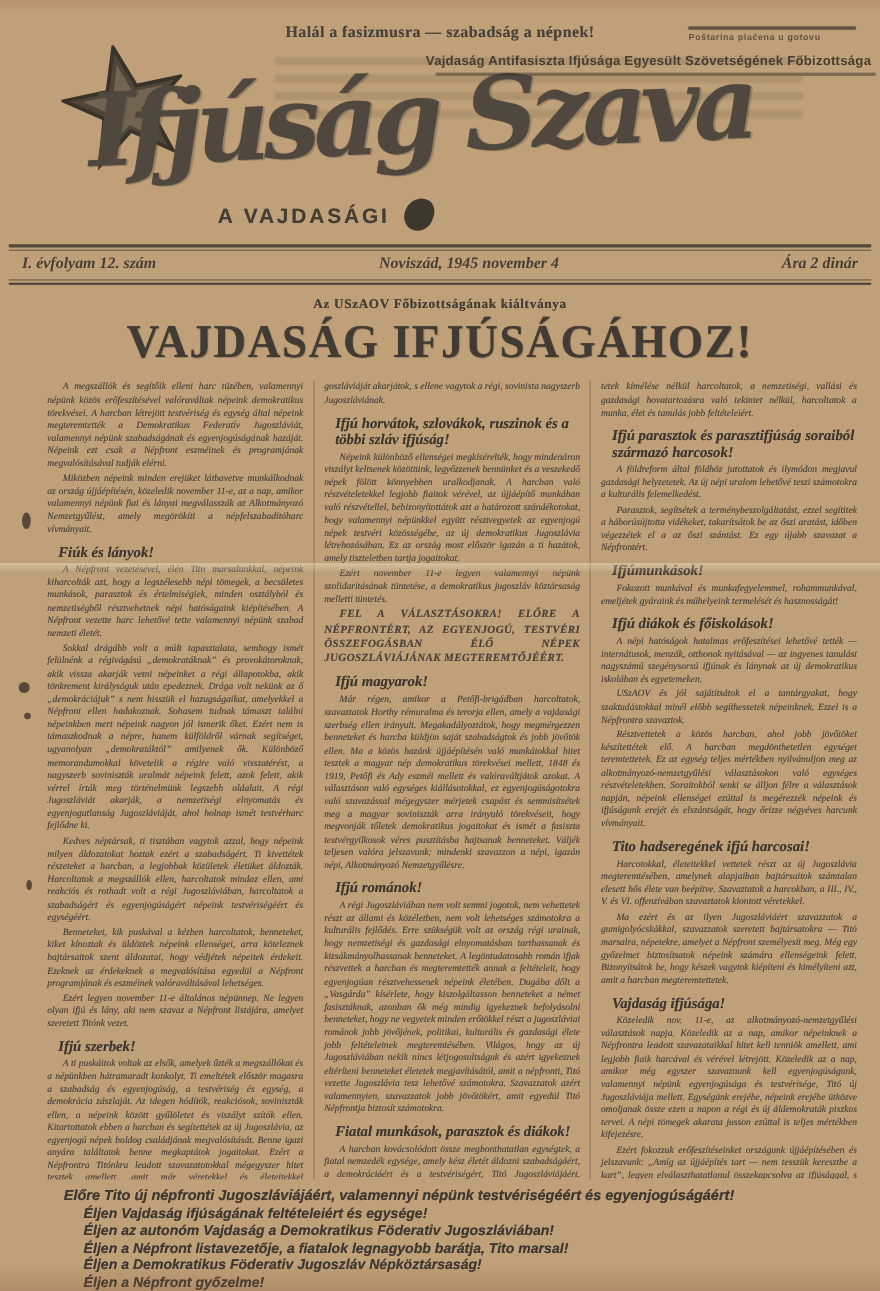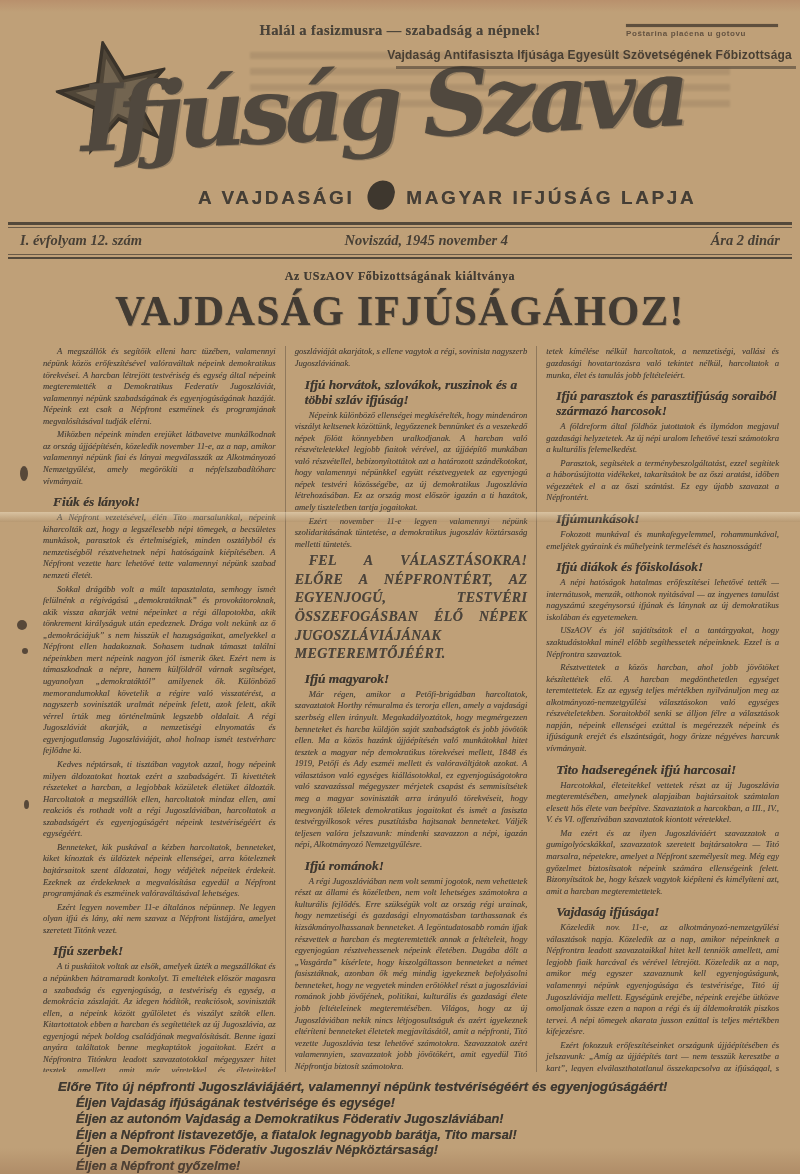--- a/index.html
+++ b/index.html
@@ -58,21 +58,21 @@
   .headline{margin-top:2px;font-weight:bold;font-size:41px;letter-spacing:1.5px;color:#423b33;
     transform:scaleY(1.04);text-shadow:0 0 .7px rgba(66,59,51,.75), 1px 1px 0 rgba(66,59,51,.22);}
 
   
   .columns{display:flex;margin:12px 12px 0 34px;height:726px;overflow:hidden;}
   .col{flex:1 1 0;overflow:hidden;padding:0 9px;}
   .col + .col{border-left:1px solid rgba(92,78,62,.48);}
   .para{margin:0 0 2px 0;font-style:italic;font-size:8.7px;line-height:1.33;text-align:justify;
     text-indent:14px;color:#4b433a;text-shadow:0 0 .45px rgba(75,67,58,.55);}
   .para.cont{text-indent:0;}
-  .para.caps{font-weight:bold;font-size:14px;letter-spacing:.35px;}
+  .para.caps{font-weight:bold;font-size:10px;letter-spacing:.35px;}
   .sec-h{margin:7px 0 3px 10px;font-style:italic;font-weight:bold;font-size:13.4px;line-height:1.12;
     color:#3e372f;text-shadow:0 0 .5px rgba(62,55,47,.7);}
 
   
   .slogans{position:relative;margin:8px 10px 0 38px;height:108px;}
   .slogan-line{font-family:"Liberation Sans",sans-serif;font-weight:bold;font-style:italic;
     font-size:12.8px;line-height:1.1;margin:0 0 1.5px 38px;color:#3e3830;white-space:nowrap;
     text-shadow:0 0 .5px rgba(62,56,48,.7);}
   .slogan-line:first-child{margin-left:20px;font-size:13.2px;}
   .signature{position:absolute;right:8px;top:48px;font-family:"Liberation Sans",sans-serif;
@@ -97,21 +97,20 @@
   <div class="masthead">
     <div class="ghost"></div>
     <svg class="star" width="112" height="112" viewBox="0 0 100 100">
       <polygon points="50,2 62,36 98,36 69,57 80,93 50,71 20,93 31,57 2,36 38,36" fill="#463e33" fill-opacity="0.92" stroke="#3a332a" stroke-width="3"></polygon>
       <polygon points="50,16 58,40 83,40 62,55 70,81 50,66 30,81 38,55 17,40 42,40" fill="#d9c096" fill-opacity="0.25"></polygon>
     </svg>
     <div class="script-title">Ifjúság Szava</div>
     <div class="subtitle">
       <span>A VAJDASÁGI</span>
       <span class="ink-blot"></span>
-      <span>MAGYAR IFJÚSÁG LAPJA</span>
     </div>
   </div>
 
   <div class="dateline-wrap">
     <div class="hr2"></div>
     <div class="hr1"></div>
     <div class="dateline">
       <span>I. évfolyam 12. szám</span>
       <span>Noviszád, 1945 november 4</span>
       <span>Ára 2 dinár</span>
@@ -166,21 +165,21 @@
         <p class="para">Harcotokkal, életeitekkel vettetek részt az új Jugoszlávia megteremtésében, amelynek alapjaiban bajtársaitok számtalan elesett hős élete van beépítve. Szavaztatok a harcokban, a III., IV., V. és VI. offenzívában szavaztatok kiontott véretekkel.</p>
         <p class="para">Ma ezért és az ilyen Jugoszláviáért szavazzatok a gumigolyócskákkal, szavazzatok szeretett bajtársatokra — Titó marsalra, népetekre, amelyet a Népfront személyesít meg. Még egy győzelmet biztosítsatok népeink számára ellenségeink felett. Bizonyítsátok be, hogy készek vagytok kiépíteni és kimélyíteni azt, amit a harcban megteremtettetek.</p>
         <h3 class="sec-h">Vajdaság ifjúsága!</h3>
         <p class="para">Közeledik nov. 11-e, az alkotmányozó-nemzetgyűlési választások napja. Közeledik az a nap, amikor népeinknek a Népfrontra leadott szavazataikkal hitet kell tenniök amellett, ami legjobb fiaik harcával és vérével létrejött. Közeledik az a nap, amikor még egyszer szavaznunk kell egyenjogúságunk, valamennyi népünk egyenjogúsága és testvérisége, Titó új Jugoszláviája mellett. Egységünk erejébe, népeink erejébe ütközve omoljanak össze ezen a napon a régi és új áldemokraták piszkos tervei. A népi tömegek akarata jusson ezúttal is teljes mértékben kifejezésre.</p>
         <p class="para">Ezért fokozzuk erőfeszítéseinket országunk újjáépítésében és jelszavunk: „Amíg az újjáépítés tart — nem tesszük keresztbe a kart”, legyen elválaszthatatlanul összekapcsolva az ifjúsággal, s ellenségeink lássák és érezzék meg az új Jugoszlávia erejét.</p>
       </div>
   </div>
 
   <div class="slogans">
       <div class="slogan-line">Előre Tito új népfronti Jugoszláviájáért, valamennyi népünk testvériségéért és egyenjogúságáért!</div>
-      <div class="slogan-line">Éljen Vajdaság ifjúságának testvérisége és egysége!</div>
+      <div class="slogan-line">Éljen Vajdaság ifjúságának feltételeiért és egysége!</div>
       <div class="slogan-line">Éljen az autonóm Vajdaság a Demokratikus Föderativ Jugoszláviában!</div>
       <div class="slogan-line">Éljen a Népfront listavezetője, a fiatalok legnagyobb barátja, Tito marsal!</div>
       <div class="slogan-line">Éljen a Demokratikus Föderativ Jugoszláv Népköztársaság!</div>
       <div class="slogan-line">Éljen a Népfront győzelme!</div>
     </div>
   <div class="signature">Vajdaság Antifasiszta Ifjúsága Egyesült Szövetségének Főbizottsága</div>
   <div class="sig-rule"></div>
 
   <div class="crease"></div>
   <div class="speck" style="left:20px;top:466px;width:8px;height:15px;"></div>

